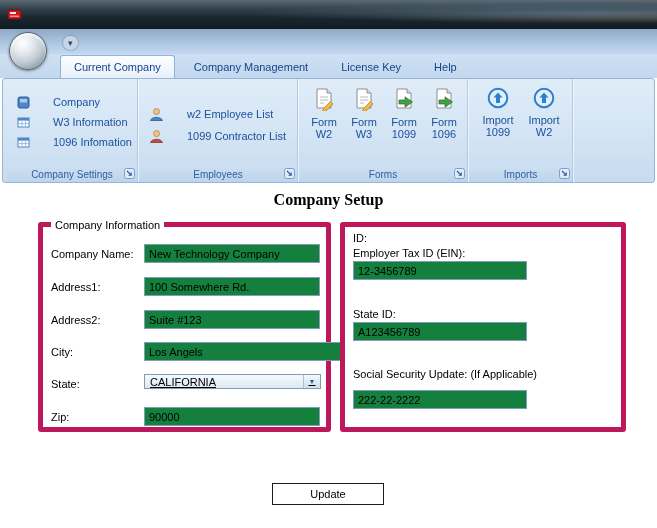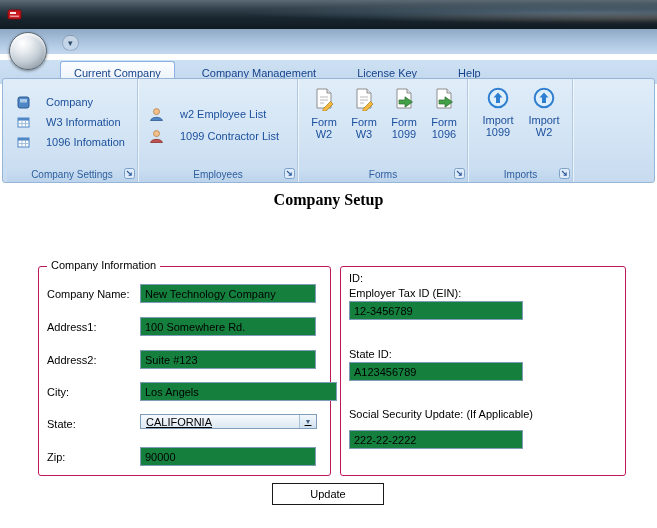--- a/index.html
+++ b/index.html
@@ -40,23 +40,23 @@
   }
   .qat-pill {
     position:absolute; left:62px; top:35px; height:16px; padding:0 5px;
     display:flex; align-items:center;
     color:#2e4a66; font-size:9px;
     background:linear-gradient(rgba(255,255,255,.45), rgba(255,255,255,.1));
     border:1px solid rgba(60,90,120,.35); border-radius:8px;
   }
 
   .tabrow {
-    position:absolute; left:0; top:60px; width:657px; height:24px;
+    position:absolute; left:0; top:54px; width:657px; height:24px;
     background:linear-gradient(#cde0f3, #c3d8ee);
-    display:flex; align-items:flex-end; padding-left:60px; gap:13px;
+    display:flex; align-items:flex-end; padding-left:60px; gap:5px;
   }
   .tab {
     height:23px; padding:0 13px; display:flex; align-items:center;
     font-size:11px; color:#15428b; border-radius:3px 3px 0 0;
     border:1px solid transparent; border-bottom:none; cursor:default;
   }
   .tab.active {
     background:linear-gradient(#fdfeff, #f0f6fc 60%, #e6effa);
     border-color:#8db2e3; color:#15428b;
   }
@@ -69,39 +69,39 @@
   .grp { position:absolute; top:0; height:103px; border-right:1px solid #b3c9e0; box-shadow:1px 0 0 rgba(255,255,255,.6); }
   .grp-caption {
     position:absolute; left:0; right:0; bottom:0; height:16px;
     display:flex; align-items:center; justify-content:center;
     font-size:10px; color:#2f5e9e;
     background:linear-gradient(#cde0f2, #bcd4ec);
   }
   .grp-caption .launcher { position:absolute; right:2px; top:2px; line-height:0; }
 
   .small-item {
-    display:flex; align-items:center; gap:16px; padding-left:10px; height:20px;
+    display:flex; align-items:center; gap:23px; padding-left:10px; height:20px;
     font-size:11px; color:#1b4f9c; white-space:nowrap; cursor:default;
   }
   .big-btn {
     position:absolute; top:5px; width:38px; height:80px;
     display:flex; flex-direction:column; align-items:center; padding-top:3px; gap:5px;
     font-size:11px; line-height:12px; color:#1b4f9c; text-align:center;
     border-radius:3px; cursor:default;
   }
   .big-btn .lbl { white-space:pre-line; }
 
   
   .main { position:absolute; left:0; top:183px; width:657px; height:345px; background:#fff; }
   .page-title {
     position:absolute; left:0; top:8px; width:657px; text-align:center;
     font-family:"Liberation Serif", serif; font-weight:bold; font-size:16px; color:#000;
   }
   .groupbox {
-    position:absolute; border:1px solid #be185d; border-radius:3px;margin-top:44px;
+    position:absolute; border:5px solid #be185d; border-radius:3px;
   }
   .gb-left  { left:38px;  top:39px; width:293px; height:210px; }
   .gb-right { left:340px; top:39px; width:286px; height:210px; }
   .legend {
     position:absolute; left:8px; top:-8px; background:#fff; padding:0 4px;
     font-size:11px; color:#000;
   }
   .flabel { position:absolute; font-size:11px; color:#000; white-space:nowrap; }
   .tbox {
     position:absolute; height:19px;

